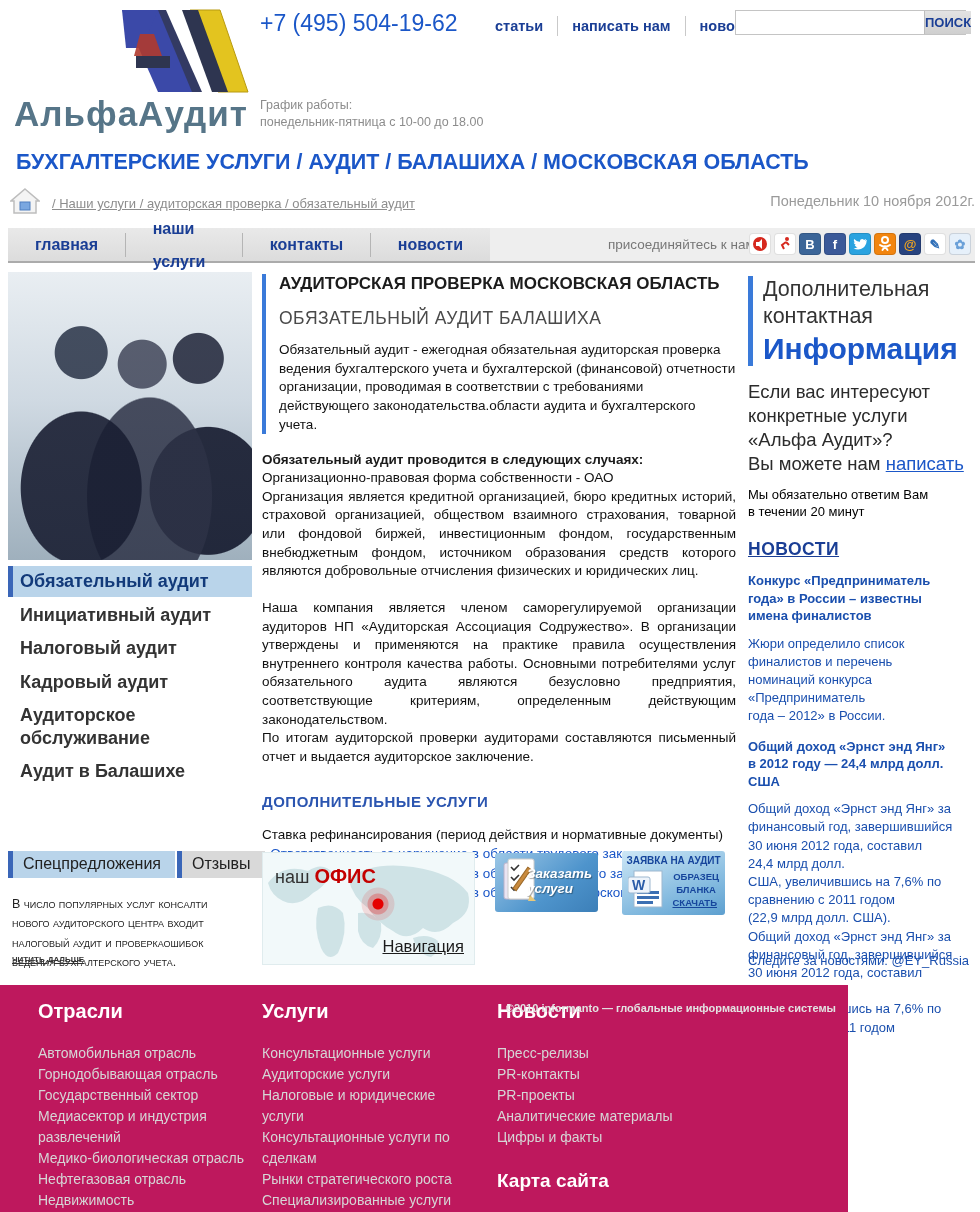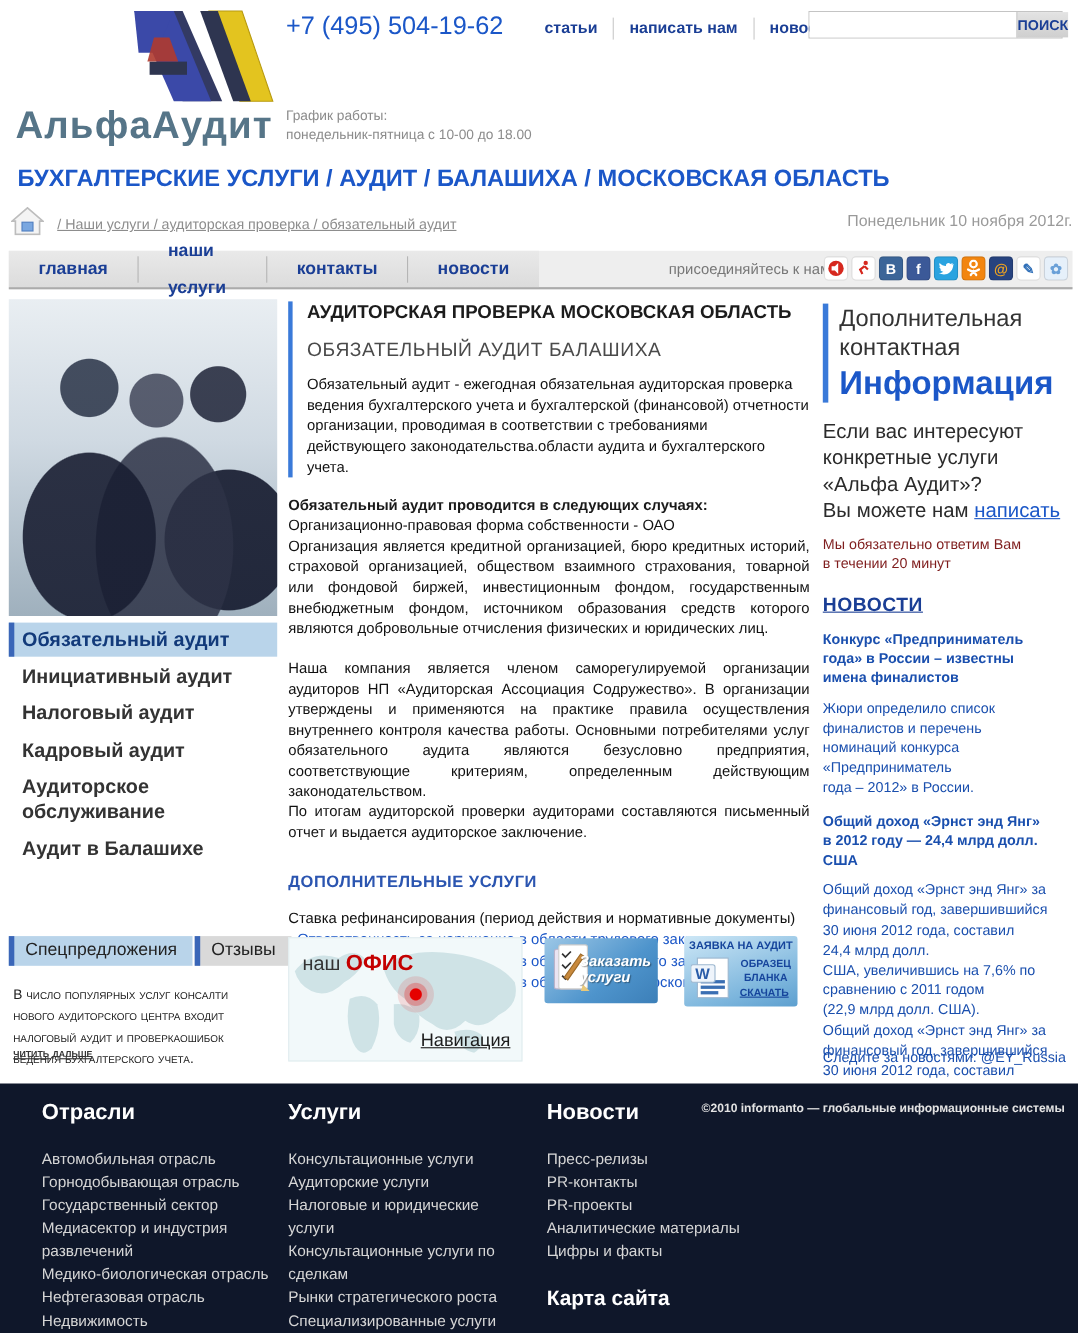--- a/index.html
+++ b/index.html
@@ -69,42 +69,42 @@
   .h3 { font-size:15px; font-weight:bold; color:#2b55b0; letter-spacing:.5px; margin:26px 0 16px; }
   .svc-link { display:block; font-size:13.5px; color:#1b57c8; line-height:1.45; cursor:pointer; text-decoration:none; }
 
   
   .aside { position:absolute; left:748px; top:276px; width:228px; }
   .aside-head { border-left:5px solid #3a7ad9; padding-left:10px; margin-bottom:14px; }
   .aside-head .l1 { font-size:21.5px; color:#333; line-height:1.25; }
   .aside-head .l2 { font-size:30px; font-weight:bold; color:#1b57c8; margin-top:2px; }
   .ask { font-size:18.5px; color:#2b2b2b; line-height:1.3; white-space:pre-line; }
   .ask a { color:#1b57c8; text-decoration:underline; cursor:pointer; }
-  .answer-note { margin-top:10px; font-size:13px; color:#7f1d1d; line-height:1.35; white-space:pre-line; }
+  .answer-note { margin-top:10px; font-size:13px; color:#000000; line-height:1.35; white-space:pre-line; }
   .news-h { margin-top:18px; font-size:17.5px; font-weight:bold; color:#1a3e95; text-decoration:underline; letter-spacing:.5px; }
   .news-t { margin-top:12px; font-size:13px; font-weight:bold; color:#1a4fae; line-height:1.35; white-space:pre-line; }
   .news-b { margin-top:10px; font-size:13px; color:#1a4fae; line-height:1.4; white-space:pre-line; }
   .follow { position:absolute; left:748px; top:953px; font-size:13px; color:#1a4fae; }
 
   
   .mapbox { position:absolute; left:262px; top:852px; width:213px; height:113px; background:#f2f9fa; border:1px solid #e0ecee; overflow:hidden; cursor:pointer; }
   .mapbox svg { position:absolute; left:0; top:0; }
   .map-label { position:absolute; left:12px; top:12px; font-size:18px; color:#333; }
   .map-label b { color:#c40000; font-size:20px; }
   .map-dot { position:absolute; left:98px; top:34px; width:34px; height:34px; border-radius:50%; background:radial-gradient(circle,#e50000 0 5px, rgba(229,0,0,.35) 6px 10px, rgba(229,0,0,.12) 11px 16px, transparent 17px); }
   .map-nav { position:absolute; right:10px; bottom:8px; font-size:16.5px; color:#1c1c1c; text-decoration:underline; }
   .order-banner { position:absolute; left:495px; top:853px; width:103px; height:59px; background:linear-gradient(140deg,#9cc7e6,#4e94cc 60%,#3c7fb8); border-radius:3px; cursor:pointer; }
   .order-banner .txt { position:absolute; right:6px; top:14px; text-align:left; color:#fff; font-style:italic; font-weight:bold; font-size:13.5px; line-height:1.1; text-shadow:1px 1px 1px rgba(0,0,0,.35); }
   .req-banner { position:absolute; left:622px; top:851px; width:103px; height:64px; background:linear-gradient(160deg,#cde7f6,#7db6dd 70%,#5d9fcf); border-radius:3px; cursor:pointer; }
   .req-title { position:absolute; left:0; right:0; top:4px; text-align:center; font-size:10px; font-weight:bold; color:#16459c; }
   .req-sub { position:absolute; right:6px; top:20px; font-size:9.5px; font-weight:bold; color:#16459c; text-align:center; line-height:1.35; }
   .req-dl { position:absolute; right:8px; bottom:7px; font-size:9.5px; font-weight:bold; color:#16459c; text-decoration:underline; }
 
   
-  .footer { position:absolute; left:0; top:985px; width:980px; height:227px; background:#0f172a; }
+  .footer { position:absolute; left:0; top:985px; width:848px; height:227px; background:#be185d; }
   .fcol { position:absolute; top:15px; }
   .fcol .ft { font-size:20px; font-weight:bold; color:#fff; margin-bottom:20px; }
   .flink { display:block; font-size:14px; color:#d6d6d6; line-height:1.5; cursor:pointer; text-decoration:none; }
   .sitemap { font-size:19px; font-weight:bold; color:#fff; margin-top:22px; cursor:pointer; }
   .copyright { position:absolute; right:12px; top:17px; font-size:11px; font-weight:bold; color:#e3e3e3; }
 </style>
 </head>
 <body>
 
 <div class="page">

